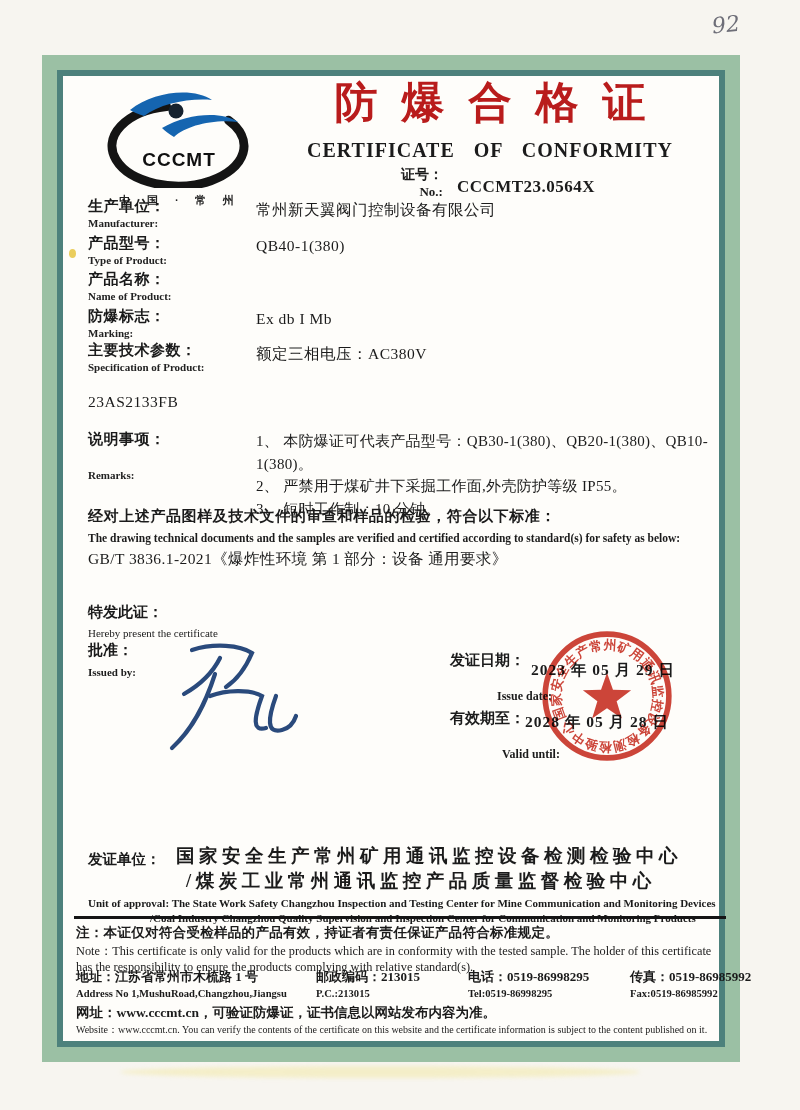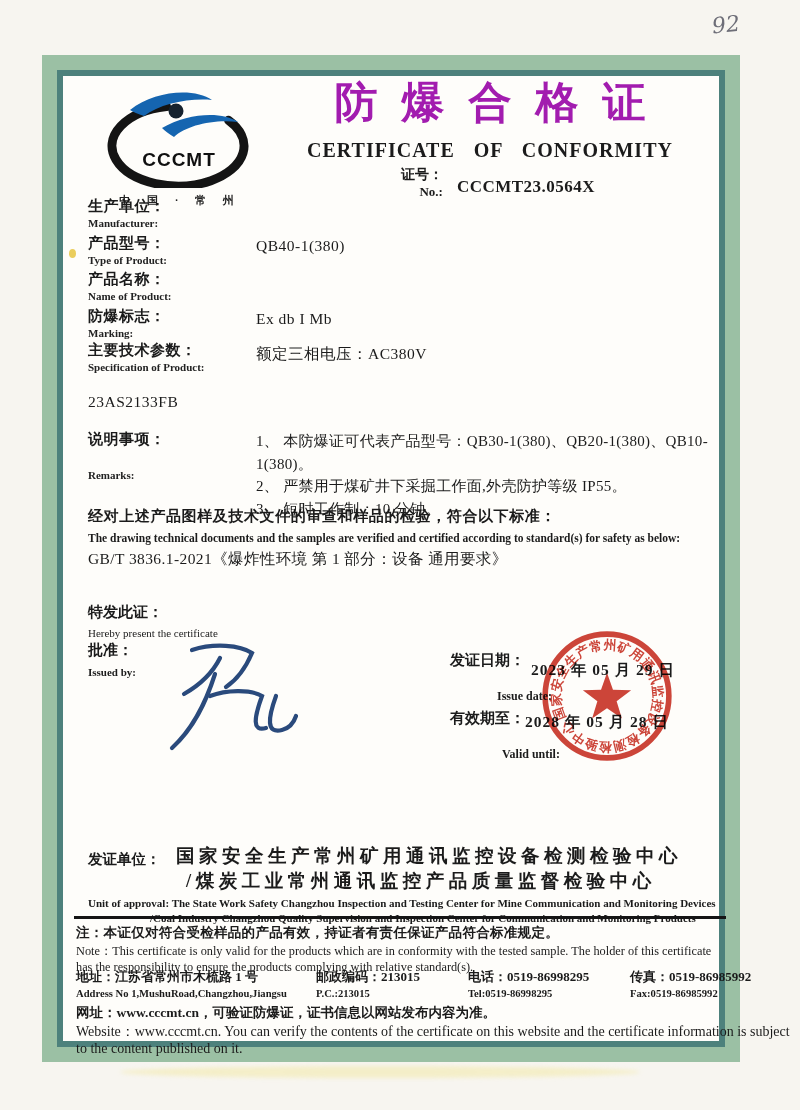--- a/index.html
+++ b/index.html
@@ -33,21 +33,21 @@
     background:#f2e9a8; opacity:.55; border-radius:50%; filter:blur(2px);
   }
   .yellow-dot { left:69px; top:249px; width:7px; height:9px; background:#e6c441; border-radius:50%; opacity:.85; }
 
   
   .logo-wrap { left:90px; top:84px; width:180px; text-align:center; }
   .logo-region { font-size:11px; font-weight:bold; letter-spacing:7px; margin-top:1px; color:#222; }
 
   
   .title-block { left:262px; top:74px; width:456px; text-align:center; }
-  .title-cn { font-size:43px; font-weight:600; letter-spacing:24px; text-indent:24px; color:#a21caf; }
+  .title-cn { font-size:43px; font-weight:600; letter-spacing:24px; text-indent:24px; color:#b91c1c; }
   .title-en { font-size:20px; font-weight:bold; letter-spacing:1px; word-spacing:13px; margin-top:7px; }
   .certno-row { margin-top:4px; display:flex; justify-content:center; gap:14px; }
   .certno-labels { text-align:right;margin-left:16px; }
   .certno-cn { font-size:14px; font-weight:bold; }
   .certno-en { font-size:13px; font-weight:bold; }
   .certno-val { font-size:17px; font-weight:bold; align-self:center; margin-top:8px; letter-spacing:.5px; }
 
   
   .fields { left:88px; top:197px; width:642px; }
   .frow { display:flex; align-items:flex-start; }
@@ -92,21 +92,21 @@
 
   .notes { left:76px; top:924px; width:652px; }
   .note-cn { font-size:13.5px; font-weight:bold; letter-spacing:.3px; }
   .note-en { font-size:12.3px; line-height:15.5px; margin-top:2px; }
 
   .contacts { left:76px; top:968px; width:652px; }
   .c-grid { display:grid; grid-template-columns:240px 152px 162px 1fr; }
   .c-cn { font-size:13px; font-weight:bold; white-space:nowrap; }
   .c-en { font-size:10.6px; font-weight:bold; white-space:nowrap; margin-top:2px; }
   .web-cn { left:76px; top:1004px; font-size:13.5px; font-weight:bold; }
-  .web-en { left:76px; top:1023px; font-size:14px; }
+  .web-en { left:76px; top:1023px; font-size:10px; }
 </style>
 </head>
 <body>
 
 <div class="abs pagenum">92</div>
 
 <div class="abs frame">
   <div class="frame-inner"></div>
 </div>
 <div class="abs yellow-smudge"></div>
@@ -134,20 +134,21 @@
     <div class="certno-val">CCCMT23.0564X</div>
   </div>
 </div>
 
 <div class="abs fields">
   <div class="frow h36">
     <div class="flabel">
         <div class="cn">生产单位：</div>
         <div class="en">Manufacturer:</div>
       </div>
+    <div class="fvalue">常州新天翼阀门控制设备有限公司</div>
   </div>
   <div class="frow h36">
     <div class="flabel">
         <div class="cn">产品型号：</div>
         <div class="en">Type of Product:</div>
       </div>
     <div class="fvalue">QB40-1(380)</div>
   </div>
   <div class="frow h36">
     <div class="flabel">

